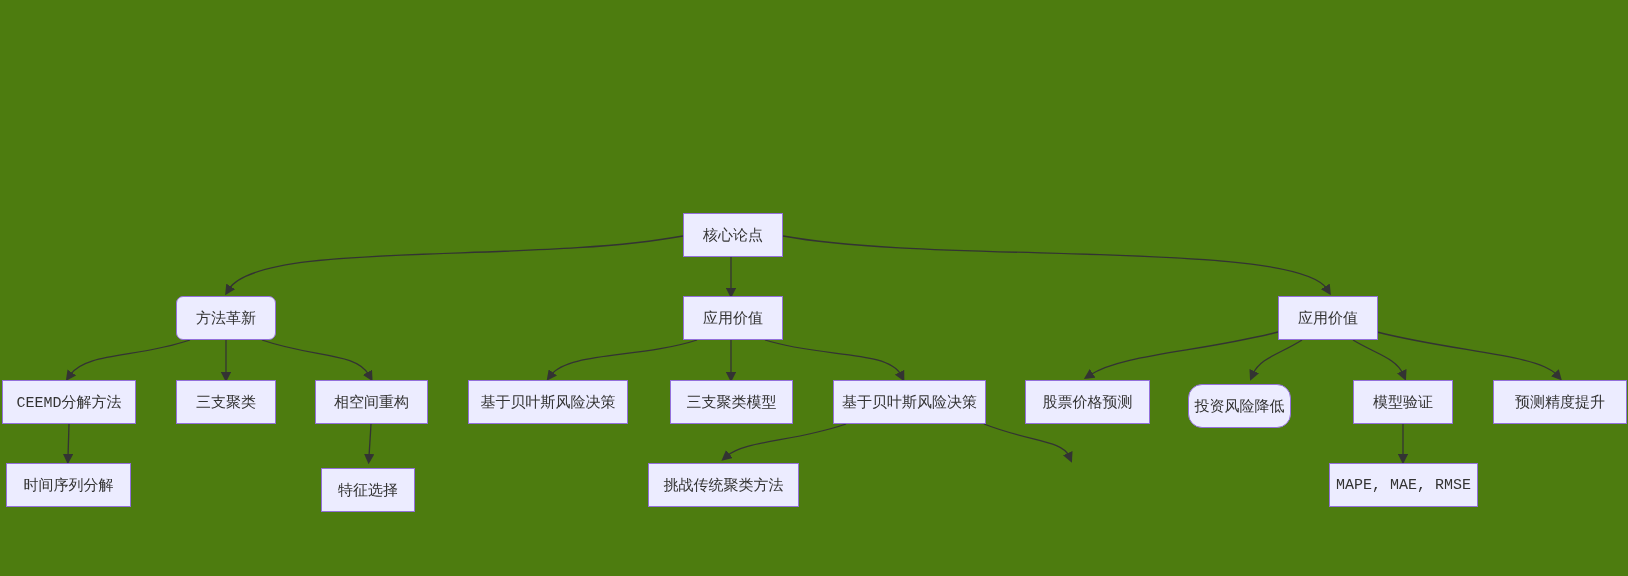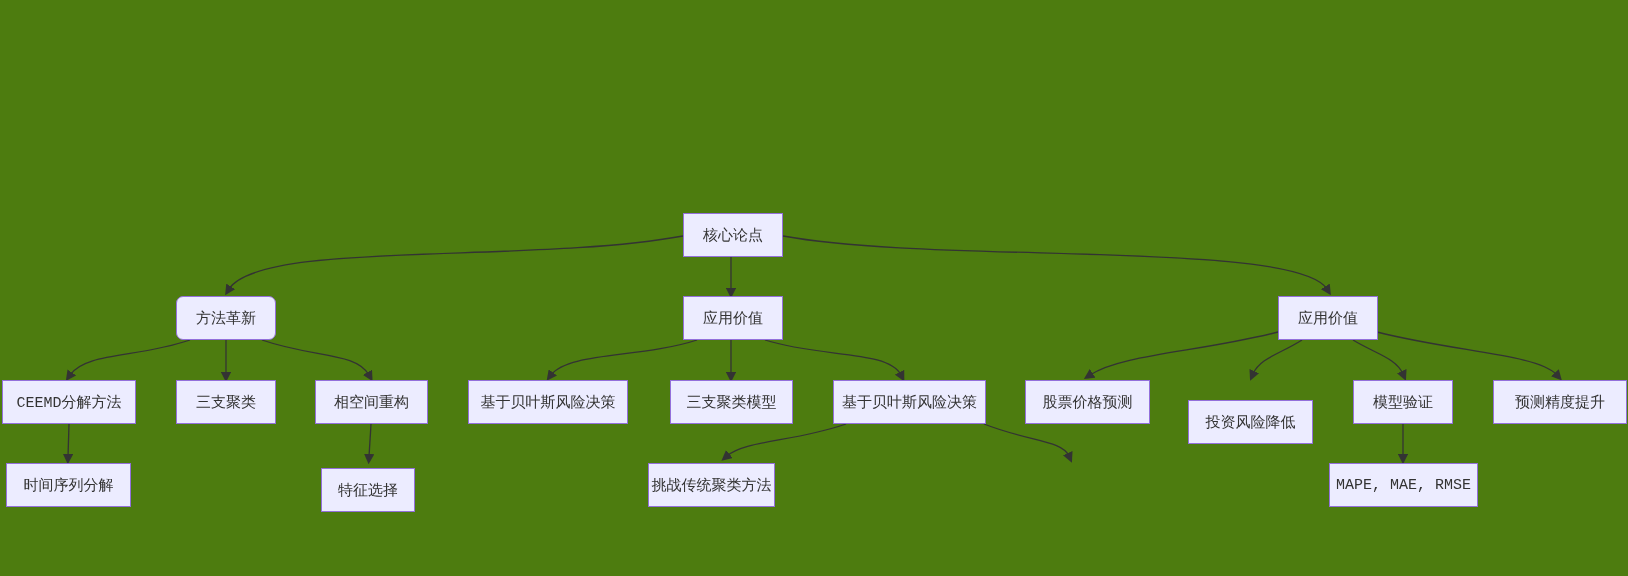--- a/index.html
+++ b/index.html
@@ -101,36 +101,36 @@
   </div>
   <div class="node" style="left:670px; top:380px; width:123px;">
     <span>三支聚类模型</span>
   </div>
   <div class="node" style="left:833px; top:380px; width:153px;">
     <span>基于贝叶斯风险决策</span>
   </div>
   <div class="node" style="left:1025px; top:380px; width:125px;">
     <span>股票价格预测</span>
   </div>
-  <div class="node" style="left:1188px; top:400px; width:125px;">
+  <div class="node" style="left:1188px; top:384px; width:103px;border-radius:14px;">
     <span>投资风险降低</span>
   </div>
   <div class="node" style="left:1353px; top:380px; width:100px;">
     <span>模型验证</span>
   </div>
   <div class="node" style="left:1493px; top:380px; width:134px;">
     <span>预测精度提升</span>
   </div>
 
   <div class="node" style="left:6px; top:463px; width:125px;">
     <span>时间序列分解</span>
   </div>
   <div class="node" style="left:321px; top:468px; width:94px;">
     <span>特征选择</span>
   </div>
-  <div class="node" style="left:648px; top:463px; width:127px;">
+  <div class="node" style="left:648px; top:463px; width:151px;">
     <span>挑战传统聚类方法</span>
   </div>
   <div class="node" style="left:1329px; top:463px; width:149px;">
     <span>MAPE, MAE, RMSE</span>
   </div>
 
 </div>
 
 </body></html>

